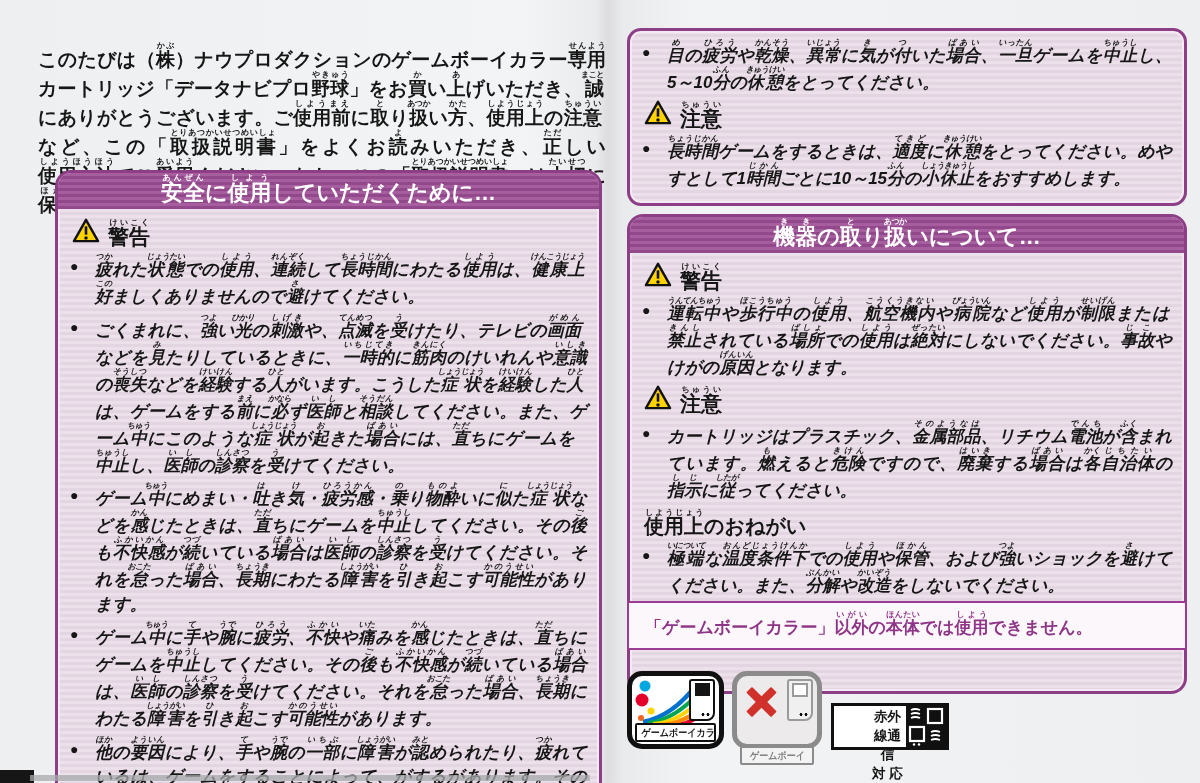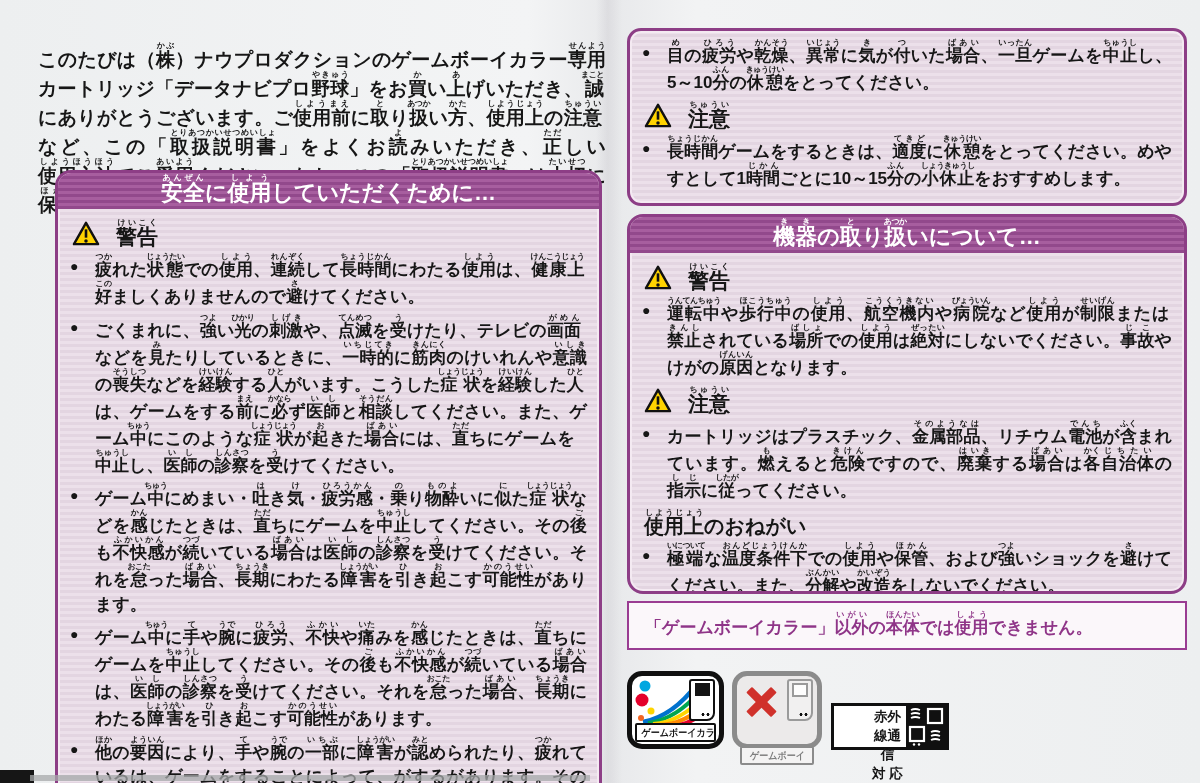--- a/index.html
+++ b/index.html
@@ -28,31 +28,31 @@
     border:3px solid #8d3e86;border-radius:16px;
     background:repeating-linear-gradient(180deg,#ece0ea 0 3px,#e3d5e1 3px 6px);
     box-shadow:inset 0 0 0 2px #f4eaf2;overflow:hidden;}
   .panel-header{
     background:repeating-linear-gradient(180deg,#a75e9f 0 3px,#92498c 3px 6px);
     color:#fff;text-align:center;font-size:22px;line-height:26px;
     padding:6px 0 3px;}
   .panel-header rt{color:#fff;}
   .panel-body{padding:5px 12px 6px 12px;font-size:17px;line-height:24.5px;text-align:justify;}
 
-  .hazard{display:flex;align-items:center;gap:16px;font-size:21px;line-height:24px;margin:4px 0 3px 2px;}
+  .hazard{display:flex;align-items:flex-start;gap:8px;font-size:21px;line-height:24px;margin:4px 0 3px 2px;}
   .hazard .tri{flex:0 0 auto;display:inline-block;line-height:0;}
   .req-heading{font-size:20px;line-height:26px;margin:5px 0 2px 2px;}
 
   ul.items{list-style:none;margin:0;padding:0;}
-  ul.items li{position:relative;padding-left:25px;margin:2px 0 3px;}
+  ul.items li{position:relative;padding-left:25px;margin:2px 0 3px;font-style:italic;}
   ul.items li::before{content:"●";position:absolute;left:0;top:2px;font-size:14px;}
 
   .panel-safety{left:55px;top:170px;width:547px;height:636px;}
   .panel-cont{left:627px;top:28px;width:560px;height:178px;border-radius:14px;}
-  .panel-device{left:627px;top:214px;width:560px;height:380px;}
+  .panel-device{left:627px;top:214px;width:560px;height:480px;}
 
   
   .note-box{position:absolute;left:627px;top:601px;width:560px;box-sizing:border-box;
     border:2px solid #9a3c92;background:#fbf7fa;color:#8f3588;
     padding:7px 10px 7px 16px;font-size:17px;line-height:26px;}
   .note-box rt{color:#8f3588;}
   .note-box p{margin:0;}
 
   
   .badge-label{border:2px solid #101010;border-radius:2px;background:#fff;

